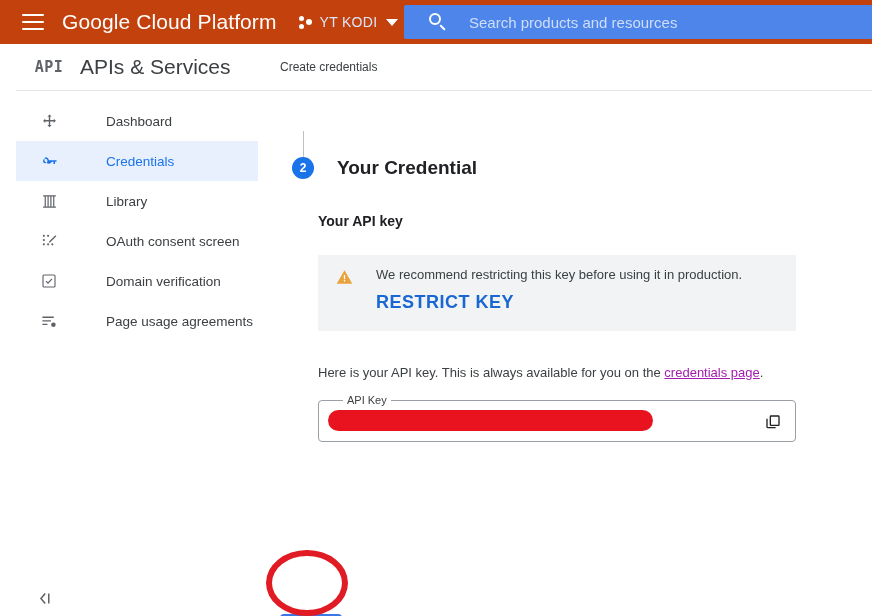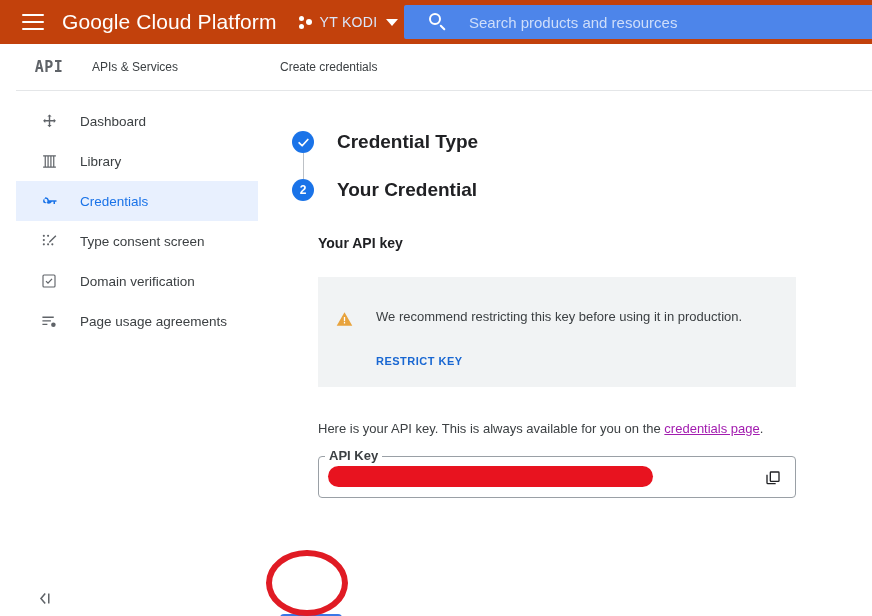--- a/index.html
+++ b/index.html
@@ -94,26 +94,27 @@
     display: flex; align-items: center;
     border-bottom: 1px solid #e4e6e8;
   }
   .api-logo {
     margin-left: 14px; width: 38px;
     font-family: "DejaVu Sans Mono", monospace;
     font-size: 15px; font-weight: 700; color: #5f6368;
     letter-spacing: 0.5px; text-align: center;
   }
   .side-head-title {
-    margin-left: 24px; font-size: 12px; color: #3c4043; white-space: nowrap;
+    margin-left: 12px; font-size: 21px; color: #3c4043; white-space: nowrap;
   }
   .nav { padding-top: 10px; }
   .nav-item {
     height: 40px; display: flex; align-items: center; cursor: pointer;
     position: relative;
+    gap: 26px;
   }
   .nav-item.active { background: #e8f0fe; }
   .nav-ico {
     width: 38px; margin-left: 14px;
     display: flex; align-items: center; justify-content: center;
     flex: 0 0 auto; color: #5f6368;
   }
   .nav-item.active .nav-ico { color: #1a73e8; }
   .nav-label {
     margin-left: 12px; font-size: 13.5px; color: #3c4043; white-space: nowrap;
@@ -160,49 +161,49 @@
   }
   .check-glyph { width: 13px; height: 13px; display: block; }
 
   .panel { margin-left: 60px; margin-top: 34px; width: 478px; }
   .panel-h { font-size: 14px; font-weight: 700; color: #202124; }
 
   .warnbox {
     margin-top: 26px;
     background: #f1f3f4;
     border-radius: 0;
-    padding: 32px 18px 18px 18px;
+    padding: 12px 18px 18px 18px;
     display: flex;
   }
   .warn-ico { width: 20px; flex: 0 0 auto; padding-top: 2px; }
   .warn-body { margin-left: 20px; }
   .warn-text { font-size: 13px; color: #3c4043; line-height: 1.3; }
   .restrict-link {
-    display: inline-block; margin-top: 29px;
-    font-size: 11px; font-weight: 700; color: #1967d2;
+    display: inline-block; margin-top: 8px;
+    font-size: 18px; font-weight: 700; color: #1967d2;
     letter-spacing: 0.5px; cursor: pointer; text-decoration: none;
   }
 
   .desc {
     margin-top: 34px; font-size: 13px; color: #3c4043;
   }
   .desc a { color: #a21caf; text-decoration: underline; }
 
   .field {
     position: relative;
     margin-top: 20px;
     height: 42px;
     border: 1px solid #9aa0a6;
     border-radius: 4px;
     display: flex; align-items: center;
   }
   .field-label {
-    position: absolute; left: 6px; top: -7px;
+    position: absolute; left: 24px; top: -7px;
     background: #ffffff; padding: 0 4px;
-    font-size: 13px; font-weight: 700; color: #3c4043;
+    font-size: 11px; font-weight: 400; color: #3c4043;
     line-height: 12px;
   }
   .redacted {
     margin-left: 9px;
     width: 325px; height: 21px;
     background: #e8131f; border-radius: 11px;
   }
   .copy-btn {
     position: absolute; right: 10px; top: 9px;
     width: 24px; height: 24px; cursor: pointer;
@@ -269,51 +270,51 @@
 
     <div class="nav-item">
       <span class="nav-ico">
         <svg width="17" height="17" viewBox="0 0 24 24" fill="currentColor">
           <path d="M12 2l3 3h-2v5h5V8l3 3-3 3v-2h-5v5h2l-3 3-3-3h2v-5H6v2l-3-3 3-3v2h5V5H9l3-3z"></path>
         </svg>
       </span>
       <span class="nav-label">Dashboard</span>
     </div>
 
+    <div class="nav-item active">
+      <span class="nav-ico">
+        <svg width="18" height="18" viewBox="0 0 24 24" fill="currentColor">
+          <path d="M7 9a3 3 0 100 6 3 3 0 000-6zm0-2a5 5 0 014.9 4H22v2h-2v3h-2v-3h-2.1A5 5 0 117 7z"></path>
+        </svg>
+      </span>
+      <span class="nav-label">Credentials</span>
+    </div>
+
     <div class="nav-item">
       <span class="nav-ico">
         <svg width="17" height="17" viewBox="0 0 24 24" fill="none" stroke="currentColor" stroke-width="1.7">
           <path d="M3 4h18M3 20h18M6 5v14M10 5v14M14 5v14M18 5v14"></path>
         </svg>
       </span>
       <span class="nav-label">Library</span>
-    </div>
-
-    <div class="nav-item active">
-      <span class="nav-ico">
-        <svg width="18" height="18" viewBox="0 0 24 24" fill="currentColor">
-          <path d="M7 9a3 3 0 100 6 3 3 0 000-6zm0-2a5 5 0 014.9 4H22v2h-2v3h-2v-3h-2.1A5 5 0 117 7z"></path>
-        </svg>
-      </span>
-      <span class="nav-label">Credentials</span>
     </div>
 
     <div class="nav-item">
       <span class="nav-ico">
         <svg width="17" height="17" viewBox="0 0 24 24" fill="currentColor">
           <circle cx="4" cy="4" r="1.5"></circle>
             <circle cx="10" cy="4" r="1.5"></circle>
             <circle cx="4" cy="10" r="1.5"></circle>
           <circle cx="4" cy="16" r="1.5"></circle>
             <circle cx="10" cy="16" r="1.5"></circle>
             <circle cx="16" cy="16" r="1.5"></circle>
           <path d="M20.3 3.2l1.4 1.4-8.6 8.6-2 .6.6-2 8.6-8.6z"></path>
         </svg>
       </span>
-      <span class="nav-label">Type consent screen</span>
+      <span class="nav-label">OAuth consent screen</span>
     </div>
 
     <div class="nav-item">
       <span class="nav-ico">
         <svg width="16" height="16" viewBox="0 0 24 24" fill="none" stroke="currentColor" stroke-width="1.7">
           <rect x="3" y="3" width="18" height="18" rx="1.5"></rect>
           <path d="M7.5 12.2l3 3 6-6.4" stroke-width="1.9"></path>
         </svg>
       </span>
       <span class="nav-label">Domain verification</span>
@@ -339,28 +340,20 @@
   </div>
 </div>
 
 <div class="main">
   <div class="main-head">
     <div class="main-title">Create credentials</div>
   </div>
 
   <div class="content">
 
-    <div class="step">
-      <span class="step-marker">
-        <svg class="check-glyph" viewBox="0 0 24 24" fill="none" stroke="#ffffff" stroke-width="3.2" stroke-linecap="round" stroke-linejoin="round">
-          <path d="M4 12.5l5.5 5.5L20 6.5"></path>
-        </svg>
-      </span>
-      <span class="step-title">Credential Type</span>
-    </div>
 
     <div class="step-connector"></div>
 
     <div class="step">
       <span class="step-marker">2</span>
       <span class="step-title">Your Credential</span>
     </div>
 
     <div class="panel">
       <div class="panel-h">Your API key</div>

